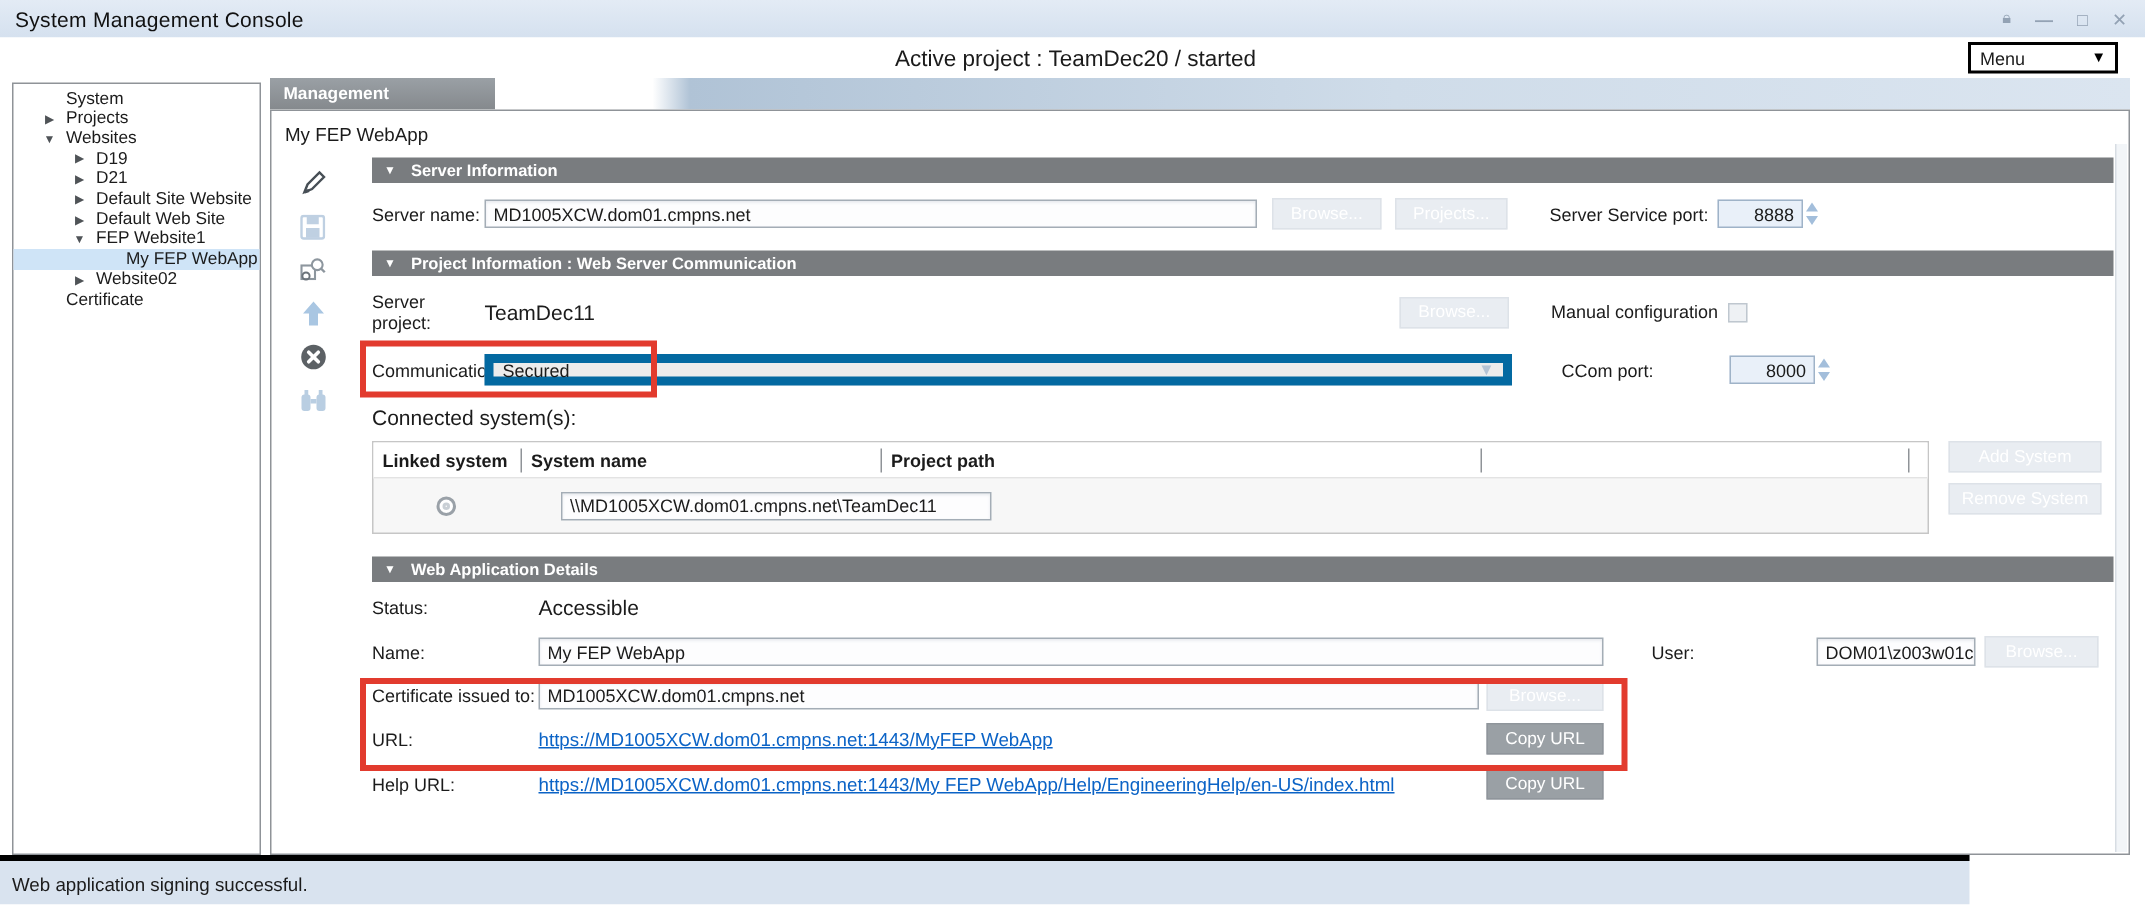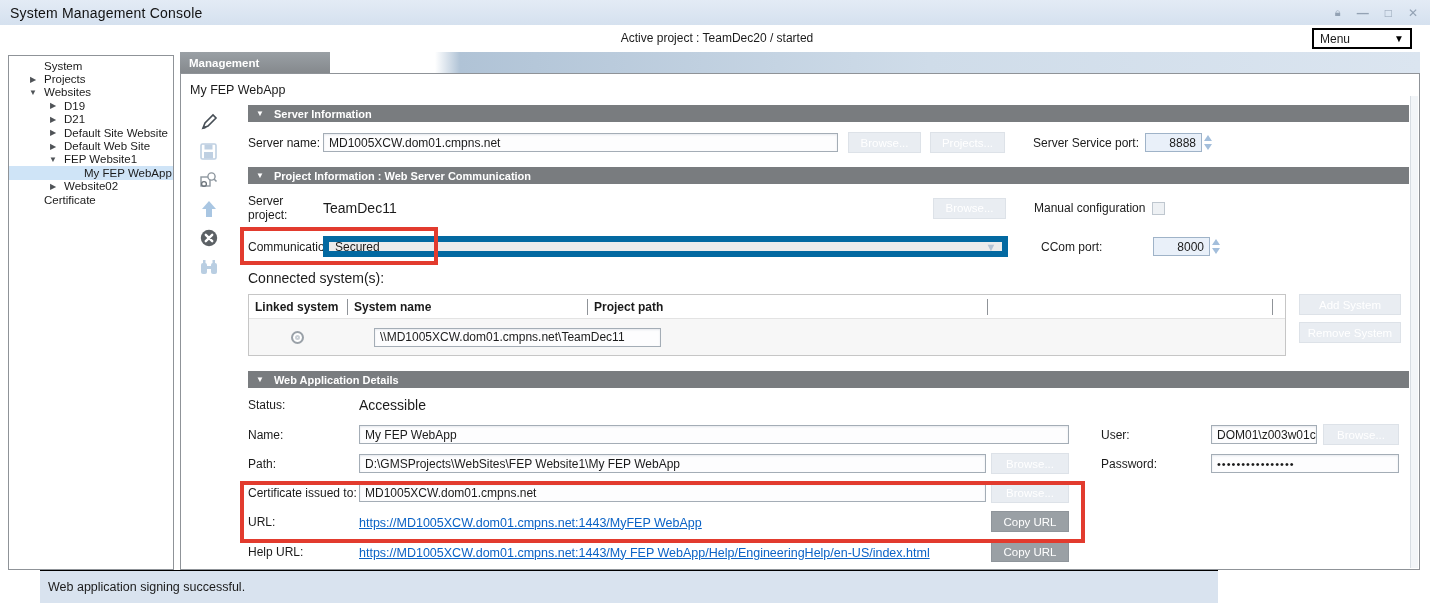--- a/index.html
+++ b/index.html
@@ -9,21 +9,21 @@
   .titlebar { position:absolute; left:0; top:0; width:1430px; height:25px;
     background:linear-gradient(to bottom,#e3ebf5,#d5e1ef); display:flex; align-items:center; }
   .titlebar .title { font-size:14px; color:#111; margin-left:10px; letter-spacing:.2px; }
   .win-controls { position:absolute; right:12px; top:0; height:25px; display:flex; align-items:center; gap:16px; }
   .wc { font-size:12px; color:#93a2b4; cursor:default; line-height:1; }
   .wc.lock { font-size:11px; }
   .wc.min { font-weight:bold; letter-spacing:0; }
 
   
   .menubar { position:absolute; left:0; top:25px; width:1430px; height:27px; background:#ffffff; }
-  .active-project { position:absolute; left:4px; right:0; top:6px; text-align:center; font-size:12px; color:#1b1b1b; }
+  .active-project { position:absolute; left:4px; right:0; top:6px; text-align:center; font-size:15px; color:#1b1b1b; }
   .menu-dd { position:absolute; right:18px; top:3px; width:100px; height:21px; border:2px solid #000;
     background:#fff; display:flex; align-items:center; font-size:12px; padding:0 6px; cursor:pointer; }
   .menu-dd .arr { margin-left:auto; font-size:10px; color:#000; }
 
   
   .tree-panel { position:absolute; left:8px; top:55px; width:166px; height:515px; background:#fff; border:1px solid #8f9398; padding-top:3px; }
   .tree-row { height:13.4px; display:flex; align-items:center; font-size:11.5px; color:#1b1b1b; cursor:default; white-space:nowrap; }
   .tree-row .slot { width:22px; display:inline-flex; justify-content:center; font-size:8px; color:#4f5357; flex:none; }
   .i0 { padding-left:13px; } .i1 { padding-left:33px; } .i2 { padding-left:53px; }
   .tree-row.sel { background:#cfe4f7; }
@@ -87,21 +87,21 @@
   
   .rgt { display:flex; align-items:center; margin-left:32px; }
   .rgt .lbl { width:110px; }
 
   .link { font-size:12.5px; color:#0b63c6; text-decoration:underline; white-space:nowrap; cursor:pointer; }
 
   
   .red-box { position:absolute; border:4px solid #e23b2e; pointer-events:none; z-index:6; }
 
   
-  .statusbar { position:absolute; left:0; top:570px; width:1178px; height:33px; background:#d9e3ef; border-top:1px solid #000000;margin-left:40px; }
+  .statusbar { position:absolute; left:0; top:570px; width:1313px; height:33px; background:#d9e3ef; border-top:4px solid #000000; }
   .statusbar .msg { font-size:12.5px; margin:9px 0 0 8px; color:#1b1b1b; }
 
   svg { display:block; }
 </style>
 </head>
 <body>
 
 <div class="titlebar">
   <span class="title">System Management Console</span>
   <div class="win-controls">
@@ -311,29 +311,20 @@
         <div class="form-row" style="margin-top:11px;">
           <span class="lbl wide">Name:</span>
           <div class="tinput" style="width:710px;">My FEP WebApp</div>
           <div class="rgt">
             <span class="lbl">User:</span>
             <div class="tinput" style="width:106px;">DOM01\z003w01c</div>
             <div class="btn" style="width:76px; margin-left:6px;">Browse...</div>
           </div>
         </div>
 
-        <div class="form-row" style="margin-top:8px;">
-          <span class="lbl wide">Path:</span>
-          <div class="tinput" style="width:627px;">D:\GMSProjects\WebSites\FEP Website1\My FEP WebApp</div>
-          <div class="btn" style="width:78px; margin-left:5px;">Browse...</div>
-          <div class="rgt">
-            <span class="lbl">Password:</span>
-            <div class="tinput" style="width:188px; letter-spacing:1px; font-size:11px;">••••••••••••••••</div>
-          </div>
-        </div>
 
         <div style="position:relative;">
           <div class="red-box" style="left:-8px; top:-1px; width:845px; height:62px;"></div>
           <div class="form-row" style="margin-top:8px;">
             <span class="lbl wide">Certificate issued to:</span>
             <div class="tinput" style="width:627px;">MD1005XCW.dom01.cmpns.net</div>
             <div class="btn" style="width:78px; margin-left:5px;">Browse...</div>
           </div>
           <div class="form-row" style="margin-top:8px;">
             <span class="lbl wide">URL:</span>

